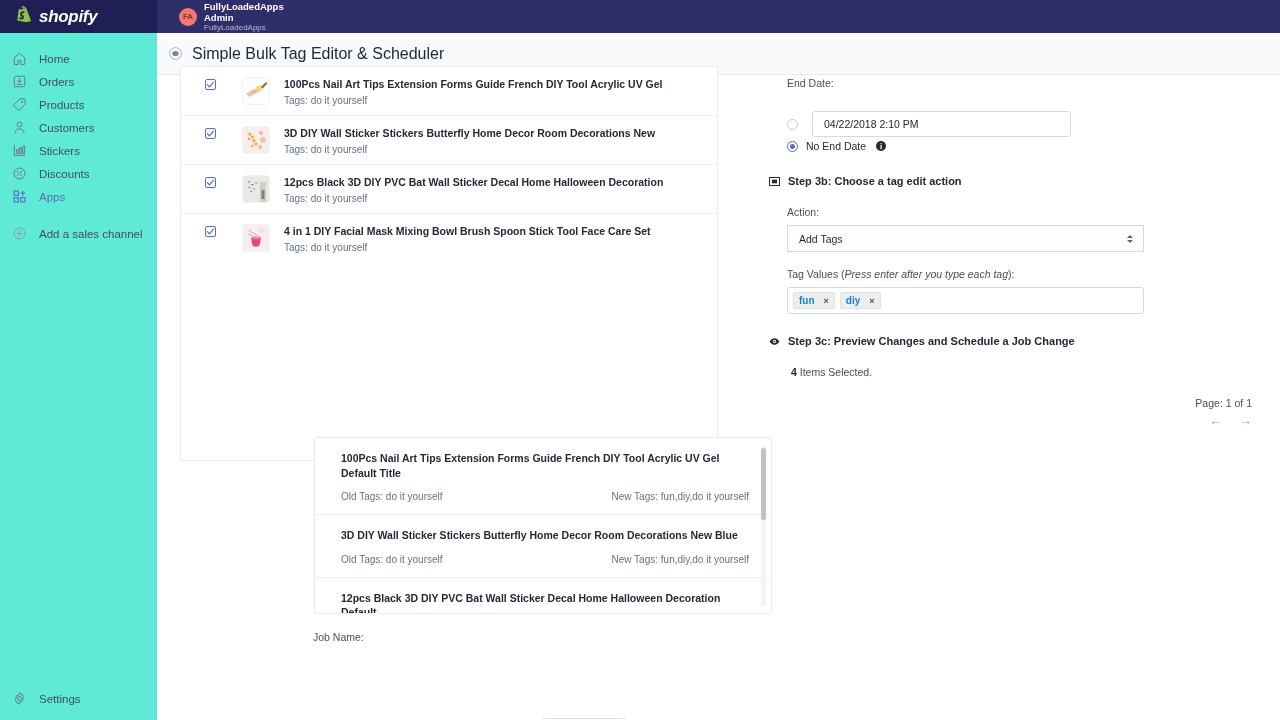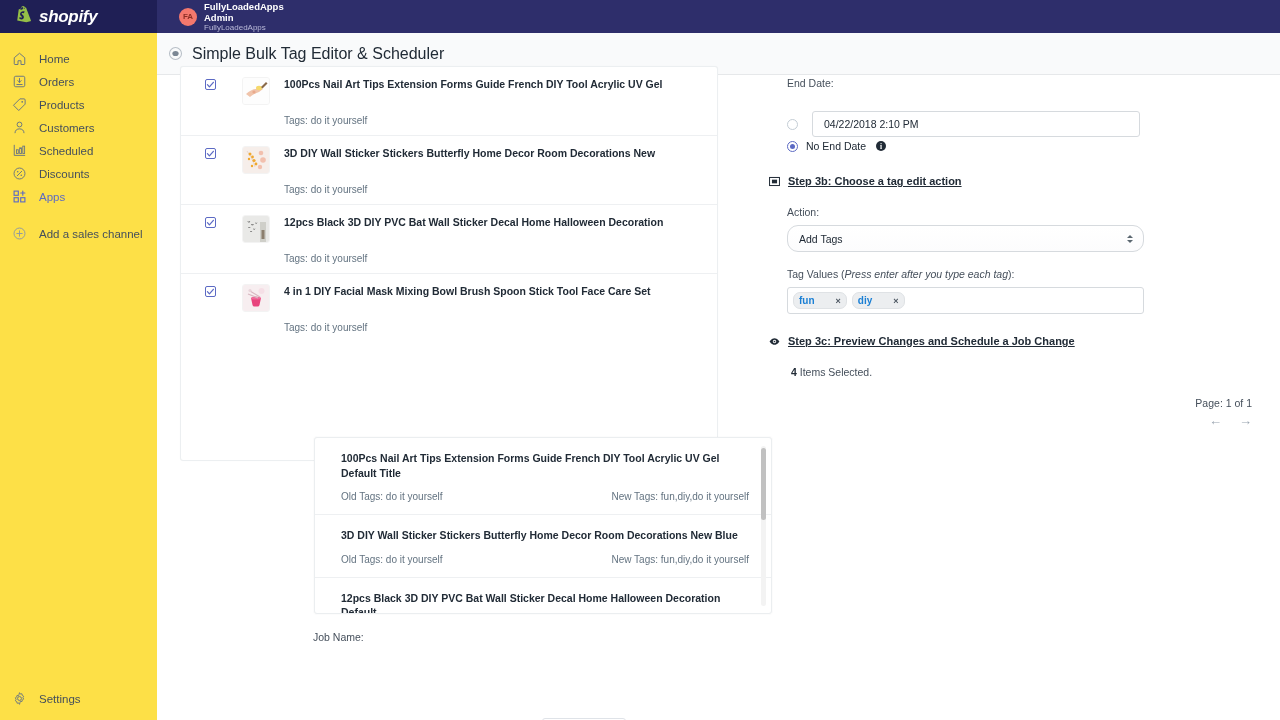--- a/index.html
+++ b/index.html
@@ -41,21 +41,21 @@
     width: 18px; height: 18px; border-radius: 50%; background: #f4786d;
     color: #8d2e24; font-size: 8px; font-weight: bold;
     display: flex; align-items: center; justify-content: center; flex: none;
   }
   .user-name { color: #ffffff; font-size: 9.5px; font-weight: bold; line-height: 11px; }
   .user-shop { color: #b9b9d8; font-size: 8px; line-height: 10px; }
 
   
   .sidebar {
     position: absolute; top: 33px; left: 0; width: 170px; height: 687px;
-    background: #fde047; border-right: 1px solid #e1e3e5;
+    background: #5eead4; border-right: 1px solid #e1e3e5;
   }
   .nav { padding-top: 14px; }
   .nav-item {
     display: flex; align-items: center; gap: 12px;
     height: 23px; padding-left: 12px; cursor: pointer;
   }
   .nav-item .ic { width: 15px; height: 15px; flex: none; display:block; }
   .nav-item .lb { font-size: 11.5px; color: #454f5b; }
   .nav-item.active .lb { color: #5c6ac4; font-weight: normal; }
   .nav-sep { height: 14px; }
@@ -101,80 +101,80 @@
   }
   .p-check svg { position: absolute; left: 0px; top: 0px; }
   .p-thumb {
     width: 28px; height: 28px; border-radius: 3px; flex: none;
     margin-left: 26px; margin-top: 1px; overflow: hidden;
     background: #fbfbfb; border: 1px solid #f3f3f3;
   }
   .p-thumb svg { display: block; }
   .p-body { margin-left: 14px; padding-top: 1px; }
   .p-title { font-size: 10.5px; font-weight: bold; color: #212b36; line-height: 14px; }
-  .p-tags { font-size: 10px; color: #637381; margin-top: 24px; }
+  .p-tags { font-size: 10px; color: #637381; margin-top: 4px; }
 
   
   .col-right {
     position: absolute; left: 608px; top: 0; width: 500px; height: 645px;
   }
   .lbl { font-size: 10.5px; color: #454f5b; }
   .row-date { display: flex; align-items: center; gap: 0; margin-top: 22px; }
   .radio {
     width: 11px; height: 11px; border-radius: 50%; border: 1px solid #c4cdd5;
     background: #fff; flex: none; position: relative;
   }
   .radio.on { border-color: #5c6ac4; }
   .radio.on::after {
     content: ""; position: absolute; left: 2px; top: 2px;
     width: 5px; height: 5px; border-radius: 50%; background: #5c6ac4;
   }
   .date-input {
-    margin-left: 14px; width: 328px; height: 26px;
+    margin-left: 14px; width: 259px; height: 26px;
     border: 1px solid #d6dade; border-radius: 3px; background: #fff;
     display: flex; align-items: center; padding-left: 11px;
     font-size: 10.5px; color: #212b36;
   }
   .row-noend { display: flex; align-items: center; gap: 8px; margin-top: 3px; }
   .row-noend .t { font-size: 10.5px; color: #212b36; }
   .info-dot {
     width: 10px; height: 10px; border-radius: 50%; background: #212b36;
     color: #fff; font-size: 7.5px; font-weight: bold;
     display: flex; align-items: center; justify-content: center;
     font-family: "Liberation Serif", serif; margin-left: 2px;
   }
   .step-head {
     display: flex; align-items: center; gap: 8px; margin-top: 23px;
   }
   .step-ic { width: 11px; height: 11px; flex: none; }
-  .step-txt { font-size: 11px; font-weight: bold; color: #212b36; text-decoration: underline; }
+  .step-txt { font-size: 11px; font-weight: bold; color: #212b36; }
 
   .field-group { margin-top: 19px; padding-left: 22px; }
   .select-box {
     margin-top: 7px; width: 357px; height: 27px;
-    border: 1px solid #d6dade; border-radius: 11px;
+    border: 1px solid #d6dade; border-radius: 0;
     background: linear-gradient(180deg,#ffffff 0%,#fcfcfd 100%);
     display: flex; align-items: center; padding: 0 10px 0 11px;
     font-size: 10.5px; color: #212b36; justify-content: space-between;
   }
   .caret { display: flex; flex-direction: column; gap: 2px; align-items: center; }
   .caret i { display: block; width: 0; height: 0; border-left: 3px solid transparent;
     border-right: 3px solid transparent; }
   .caret i.up { border-bottom: 3.5px solid #5b6770; }
   .caret i.dn { border-top: 3.5px solid #5b6770; }
   .tagvals-lbl { font-size: 10.5px; color: #454f5b; margin-top: 16px; }
   .tagvals-lbl em { font-style: italic; }
   .tag-input {
     margin-top: 7px; width: 357px; height: 27px;
     border: 1px solid #d6dade; border-radius: 3px; background: #fff;
     display: flex; align-items: center; padding-left: 5px; gap: 5px;
   }
   .chip {
-    height: 17px; background: #eceef0; border: 1px solid #dfe2e5; border-radius: 7px;
-    display: flex; align-items: center; gap: 21px; padding: 0 5px;
+    height: 17px; background: #eceef0; border: 1px solid #dfe2e5; border-radius: 2px;
+    display: flex; align-items: center; gap: 9px; padding: 0 5px;
   }
   .chip .cn { font-size: 10px; font-weight: bold; color: #1a7fd4; }
   .chip .cx { font-size: 9px; font-weight: bold; color: #4b5560; }
 
   .items-sel { font-size: 10.5px; color: #454f5b; margin-top: 19px; padding-left: 26px; }
   .items-sel b { color: #212b36; }
   .pager {
     position: absolute; right: 13px; top: 322px; 
   }
   .pager .pt { font-size: 10.5px; color: #454f5b; }
@@ -262,21 +262,21 @@
       </svg>
       <span class="lb">Customers</span>
     </div>
     <div class="nav-item">
       <svg class="ic" viewBox="0 0 20 20">
         <path d="M3 3v13.5h14" fill="none" stroke="#6b7680" stroke-width="1.3" stroke-linecap="round"></path>
         <rect x="6" y="9" width="2.4" height="5" fill="none" stroke="#6b7680" stroke-width="1.2"></rect>
         <rect x="10.2" y="6.5" width="2.4" height="7.5" fill="none" stroke="#6b7680" stroke-width="1.2"></rect>
         <rect x="14.4" y="4.2" width="2.4" height="9.8" fill="none" stroke="#6b7680" stroke-width="1.2"></rect>
       </svg>
-      <span class="lb">Scheduled</span>
+      <span class="lb">Stickers</span>
     </div>
     <div class="nav-item">
       <svg class="ic" viewBox="0 0 20 20">
         <circle cx="10" cy="10" r="7.3" fill="none" stroke="#6b7680" stroke-width="1.3"></circle>
         <line x1="7" y1="13" x2="13" y2="7" stroke="#6b7680" stroke-width="1.3" stroke-linecap="round"></line>
         <circle cx="7.6" cy="7.6" r="1.05" fill="#6b7680"></circle>
         <circle cx="12.4" cy="12.4" r="1.05" fill="#6b7680"></circle>
       </svg>
       <span class="lb">Discounts</span>
     </div>

